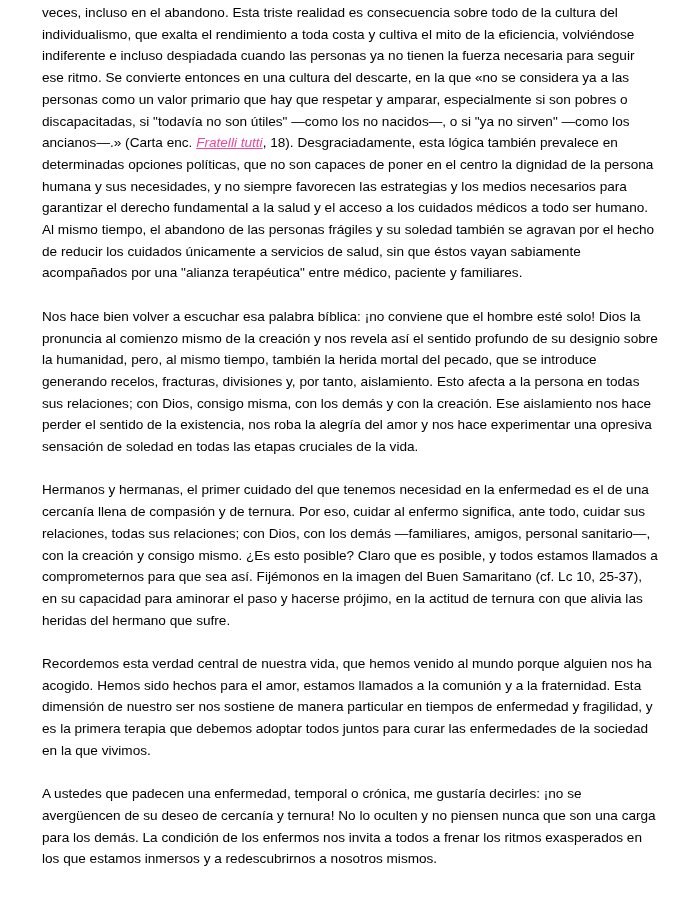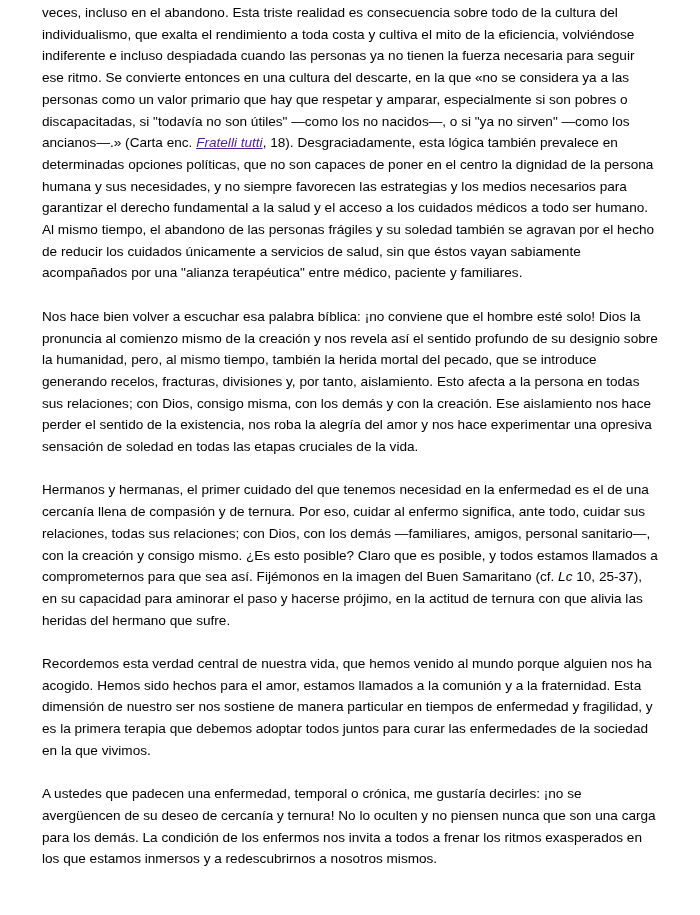--- a/index.html
+++ b/index.html
@@ -20,27 +20,26 @@
     color: #000000;
   }
   .doc p {
     margin: 0 0 21.7px 0;
     font-size: 13.6px;
     line-height: 21.7px;
     text-align: left;
     color: #000000;
   }
   a.enc-link {
-    color: #4c1d95;
+    color: #ec4899;
     font-style: italic;
     text-decoration: underline;
     cursor: pointer;
   }
   .ref-italic {
-    font-style: italic;
   }
 </style>
 </head>
 <body>
 
 <main class="doc">
 
   <p><span>veces, incluso en el abandono. Esta triste realidad es consecuencia sobre todo de la cultura del individualismo, que exalta el rendimiento a toda costa y cultiva el mito de la eficiencia, volviéndose indiferente e incluso despiadada cuando las personas ya no tienen la fuerza necesaria para seguir ese ritmo. Se convierte entonces en una cultura del descarte, en la que «no se considera ya a las personas como un valor primario que hay que respetar y amparar, especialmente si son pobres o discapacitadas, si "todavía no son útiles" —como los no nacidos—, o si "ya no sirven" —como los ancianos—.» (Carta enc. </span><a class="enc-link">Fratelli tutti</a><span>, 18). Desgraciadamente, esta lógica también prevalece en determinadas opciones políticas, que no son capaces de poner en el centro la dignidad de la persona humana y sus necesidades, y no siempre favorecen las estrategias y los medios necesarios para garantizar el derecho fundamental a la salud y el acceso a los cuidados médicos a todo ser humano. Al mismo tiempo, el abandono de las personas frágiles y su soledad también se agravan por el hecho de reducir los cuidados únicamente a servicios de salud, sin que éstos vayan sabiamente acompañados por una "alianza terapéutica" entre médico, paciente y familiares.</span></p>
 
   <p>Nos hace bien volver a escuchar esa palabra bíblica: ¡no conviene que el hombre esté solo! Dios la pronuncia al comienzo mismo de la creación y nos revela así el sentido profundo de su designio sobre la humanidad, pero, al mismo tiempo, también la herida mortal del pecado, que se introduce generando recelos, fracturas, divisiones y, por tanto, aislamiento. Esto afecta a la persona en todas sus relaciones; con Dios, consigo misma, con los demás y con la creación. Ese aislamiento nos hace perder el sentido de la existencia, nos roba la alegría del amor y nos hace experimentar una opresiva sensación de soledad en todas las etapas cruciales de la vida.</p>

